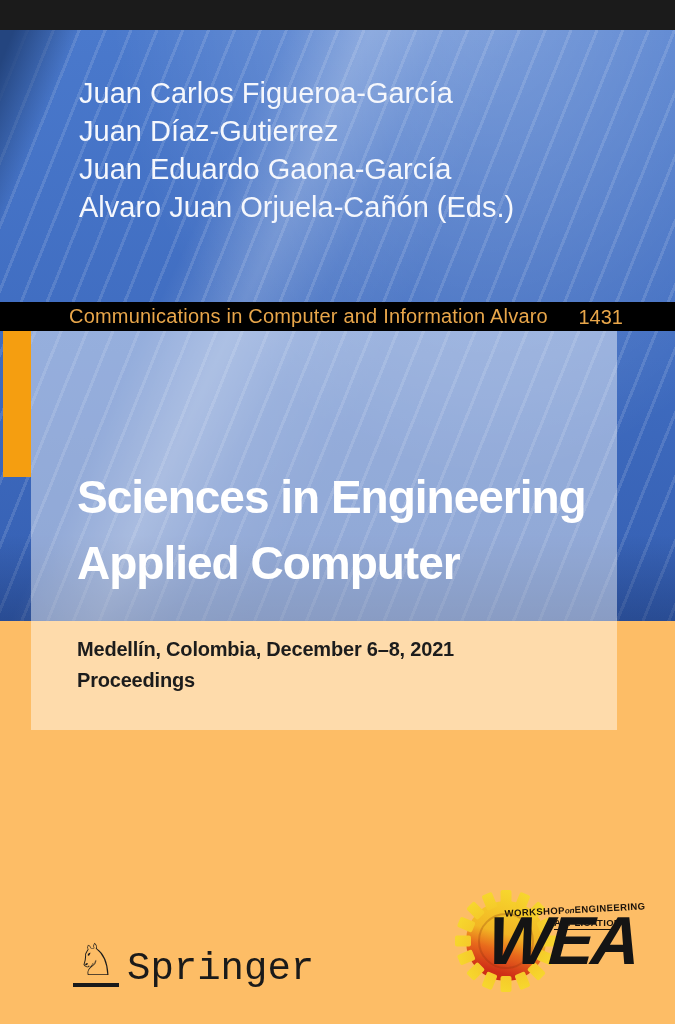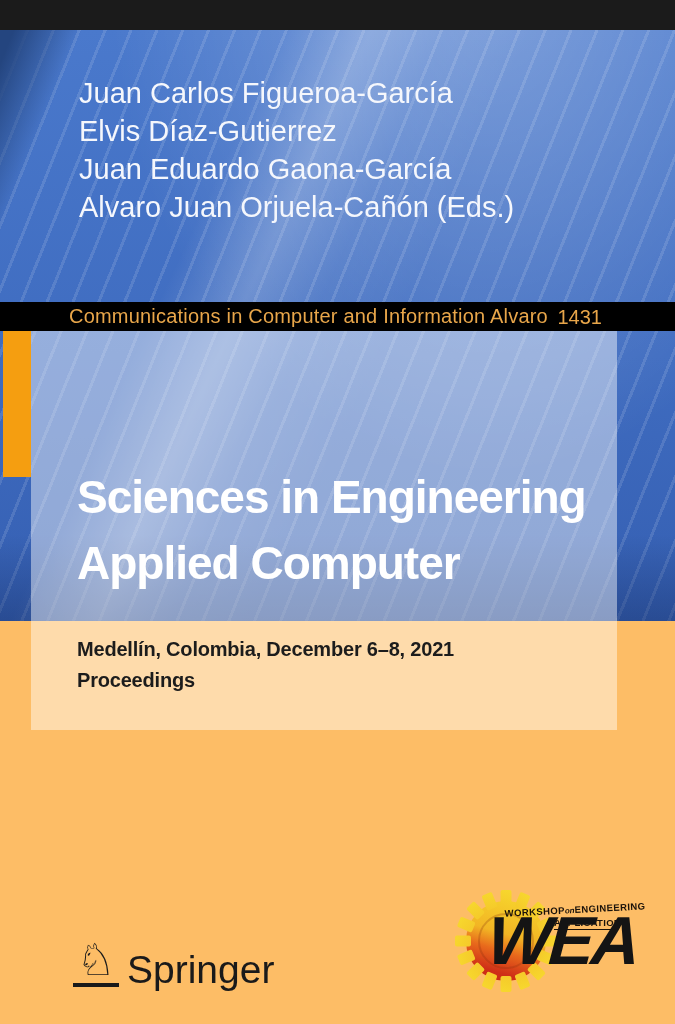--- a/index.html
+++ b/index.html
@@ -23,21 +23,21 @@
 
   
   .authors{position:absolute;left:79px;top:44px;color:#f5f7fc;
     font-size:29px;line-height:38px;font-weight:400;letter-spacing:0;}
 
   
   .series-bar{position:absolute;left:0;top:272px;width:675px;height:29px;background:#000;}
   .series-center{position:absolute;left:0;right:58px;top:0;height:29px;
     display:flex;align-items:center;justify-content:center;}
   .series-title{color:#e8a64a;font-size:20px;letter-spacing:0.2px;}
-  .series-volume{position:absolute;right:73px;top:0;height:30px;display:flex;align-items:center;
+  .series-volume{position:absolute;right:52px;top:0;height:30px;display:flex;align-items:center;
     color:#e8a64a;font-size:20px;}
 
   
   .book-title{position:absolute;left:77px;top:434px;color:#fff;
     font-size:46px;line-height:66px;font-weight:700;letter-spacing:-1px;}
   .book-subtitle{position:absolute;left:77px;top:604px;color:#1c1c1c;
     font-size:20px;line-height:31px;font-weight:700;letter-spacing:-0.2px;}
 
   
   .wea-logo{position:absolute;left:450px;top:852px;width:205px;height:120px;}
@@ -51,37 +51,37 @@
     border-bottom:1.5px solid #1a120a;padding-bottom:1px;}
   .wea-acronym{position:absolute;left:38px;top:24px;color:#141414;
     font-size:68px;line-height:68px;font-weight:700;font-style:italic;
     letter-spacing:-3px;transform:skewX(-4deg);}
 
   
   .springer{position:absolute;left:73px;top:908px;display:flex;align-items:flex-end;color:#1a1a1a;}
   .horse-wrap{display:flex;flex-direction:column;align-items:center;}
   .horse{font-family:"DejaVu Sans",sans-serif;font-size:44px;line-height:44px;}
   .horse-underline{width:46px;height:4px;background:#1a1a1a;margin-top:1px;}
-  .publisher-name{font-family:Liberation Sans, sans-serif;font-size:39px;line-height:39px;
+  .publisher-name{font-family:Liberation Mono, monospace;font-size:39px;line-height:39px;
     margin-left:8px;position:relative;top:2px;}
 </style>
 </head>
 <body>
 
 <div class="cover">
 
   <div class="bg-blue"></div>
   <div class="bg-orange"></div>
   <div class="bottom-shade"></div>
   <div class="accent-square"></div>
   <div class="content-panel"></div>
 
   <div class="authors">
     <div>Juan Carlos Figueroa-García</div>
-    <div>Elvis Díaz-Gutierrez</div>
+    <div>Juan Díaz-Gutierrez</div>
     <div>Juan Eduardo Gaona-García</div>
     <div>Alvaro Juan Orjuela-Cañón (Eds.)</div>
   </div>
 
   <div class="series-bar">
     <div class="series-center">
       <span class="series-title">Communications in Computer and Information Alvaro</span>
     </div>
     <span class="series-volume">1431</span>
   </div>

